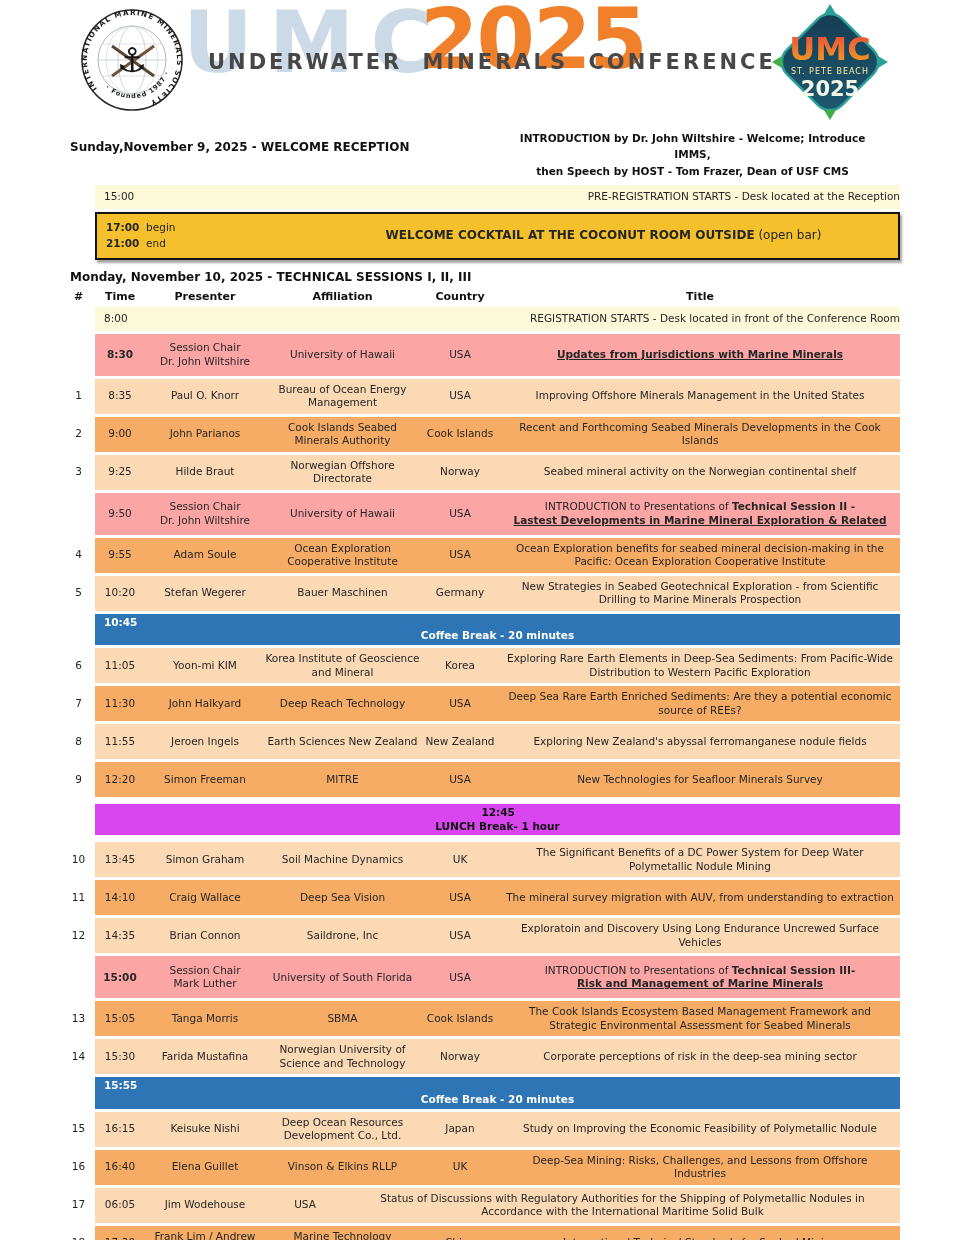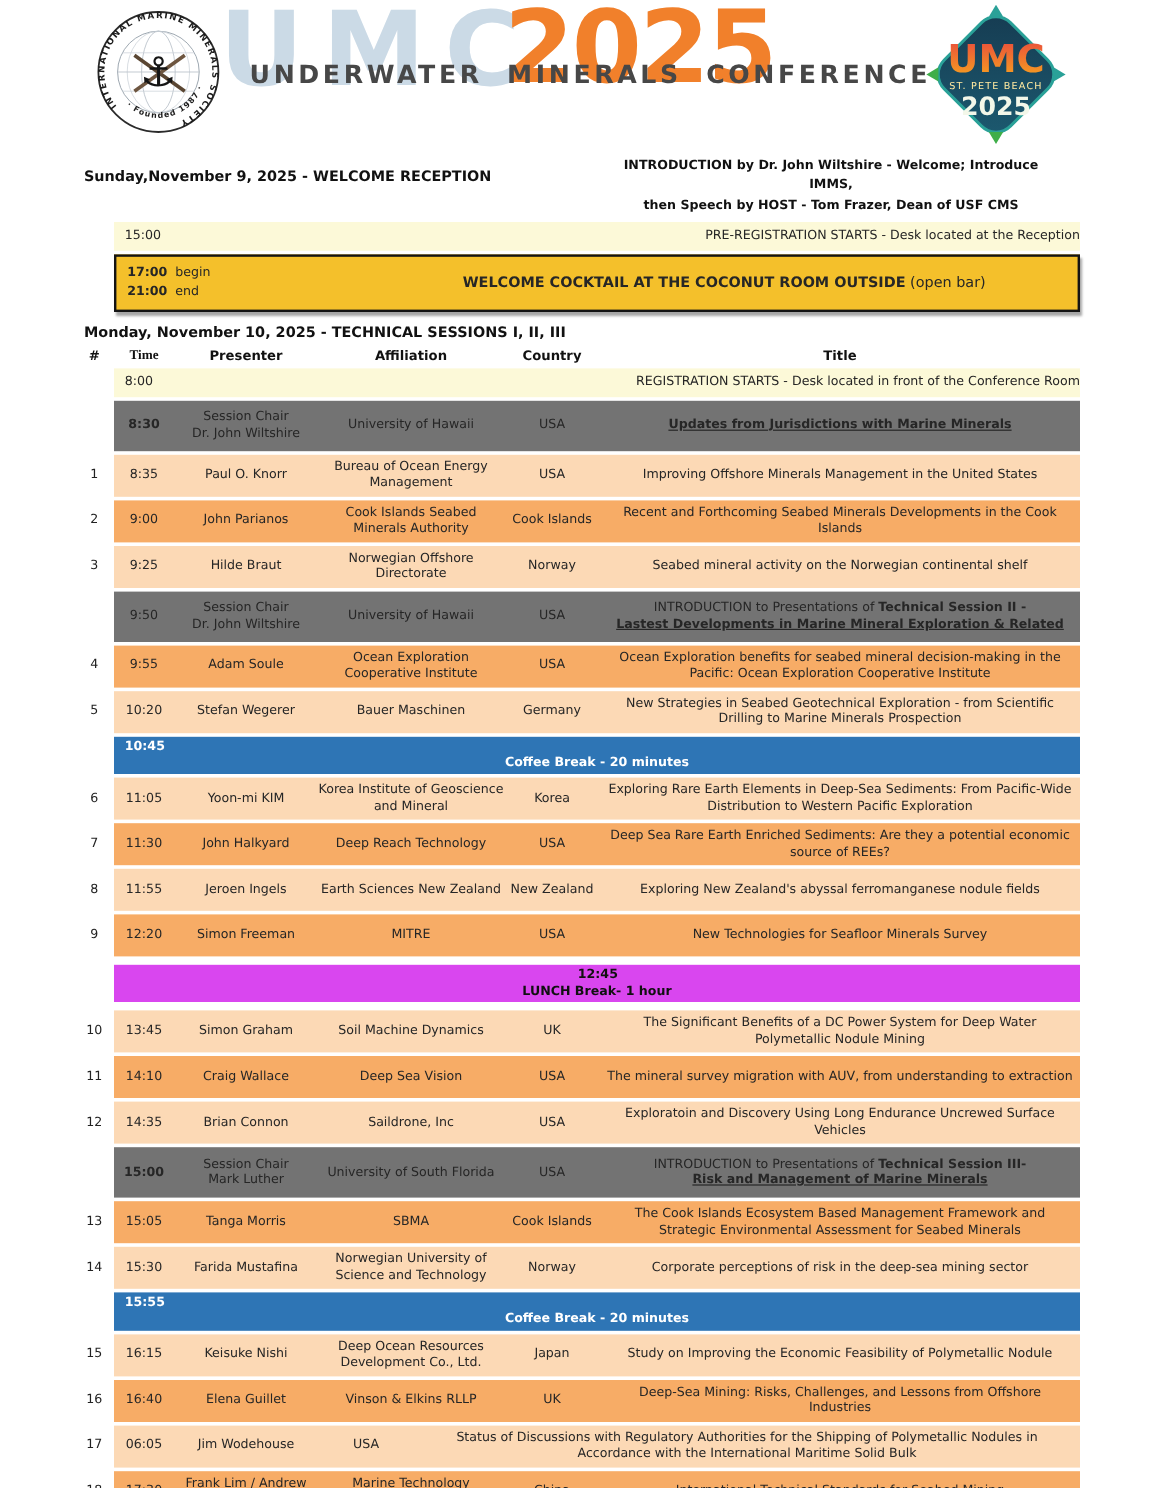--- a/index.html
+++ b/index.html
@@ -19,37 +19,37 @@
 
   
   .day-head-row{display:flex;justify-content:space-between;align-items:flex-start;margin:10px 0 6px 0;}
   h2.dayhead{font-size:12px;font-weight:bold;color:#111;margin:10px 0 4px 70px;}
   .intro{width:385px;margin-right:95px;text-align:center;font-size:10.5px;font-weight:bold;line-height:1.55;color:#111;}
 
   
   .tbl{margin-left:62px;width:838px;}
   .thead{display:flex;font-size:11px;font-weight:bold;color:#111;margin:6px 0 4px 0;}
   .thead .hc{text-align:center;}
-  .h-num{width:33px;} .h-time{width:50px;font-family:Liberation Serif, serif;} .h-pres{width:120px;} .h-aff{width:155px;}
+  .h-num{width:33px;} .h-time{width:50px;} .h-pres{width:120px;} .h-aff{width:155px;}
   .h-ctry{width:80px;} .h-title{flex:1;}
 
   .srow{display:flex;margin-bottom:3px;}
   .c{display:flex;flex-direction:column;justify-content:center;text-align:center;
      font-size:10.5px;line-height:1.3;}
   .num{width:33px;background:#fff;color:#222;justify-content:center;}
   .rbody{flex:1;display:flex;min-height:30px;padding:2px 0;}
   .time{width:50px;} .pres{width:120px;} .aff{width:155px;} .ctry{width:80px;}
   .title{flex:1;padding:0 5px;}
   .left{align-items:flex-start;text-align:left;padding-left:9px;box-sizing:border-box;}
   .bold{font-weight:bold;}
   .spacer{width:355px;}
   .banner-text{flex:1;text-align:right;padding-left:110px;justify-content:center;}
 
   .rbody.banner{background:#FCF9D8;min-height:20px;}
-  .rbody.session{background:#737373;min-height:38px;}
+  .rbody.session{background:#fca5a5;min-height:38px;}
   .rbody.talk.light{background:#FCD9B5;}
   .rbody.talk.dark{background:#F7AC66;}
   .rbody.talk{min-height:31px;}
   .rbody.break{min-height:19px;flex-direction:column;}
   .rbody.break.blue{background:#2E75B5;color:#fff;font-weight:bold;}
   .rbody.break.lightblue{background:#d946ef;color:#101010;font-weight:bold;margin:4px 0;align-items:center;}
   .rbody.gold{background:#F4C02B;border:2px solid #141414;box-shadow:2px 3px 2px rgba(0,0,0,.35);min-height:40px;}
 
   .sess2{font-weight:bold;text-decoration:underline;}
   .gtime{width:100px;align-items:flex-start;text-align:left;padding-left:9px;box-sizing:border-box;gap:2px;}

